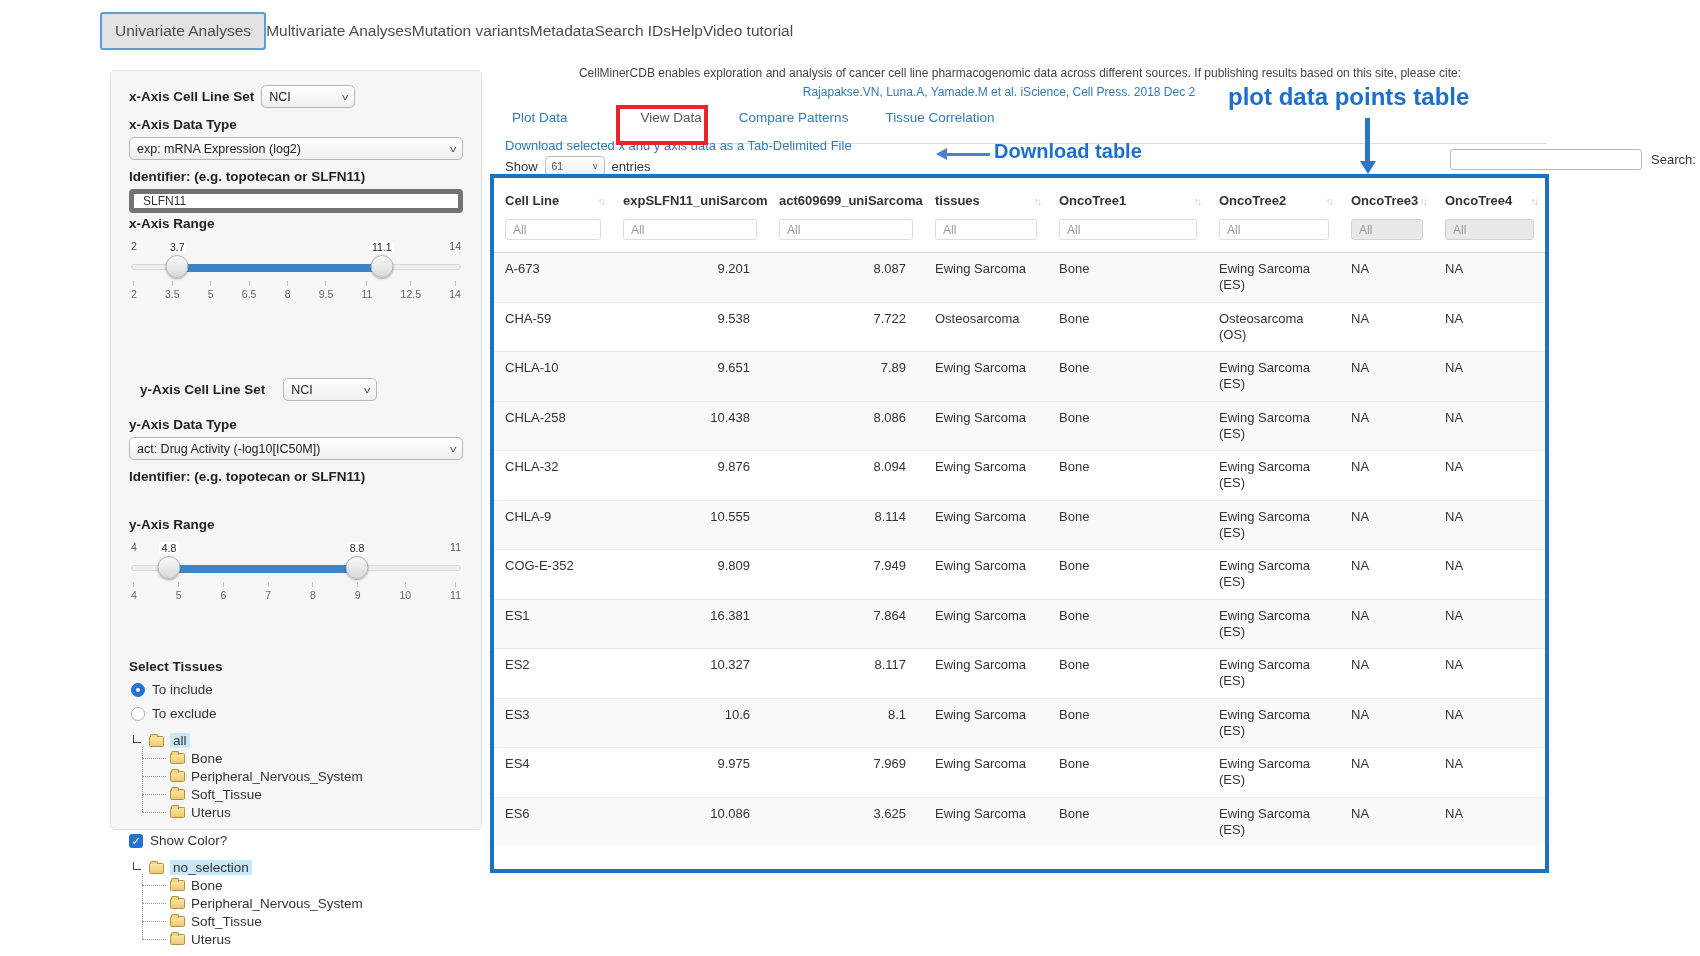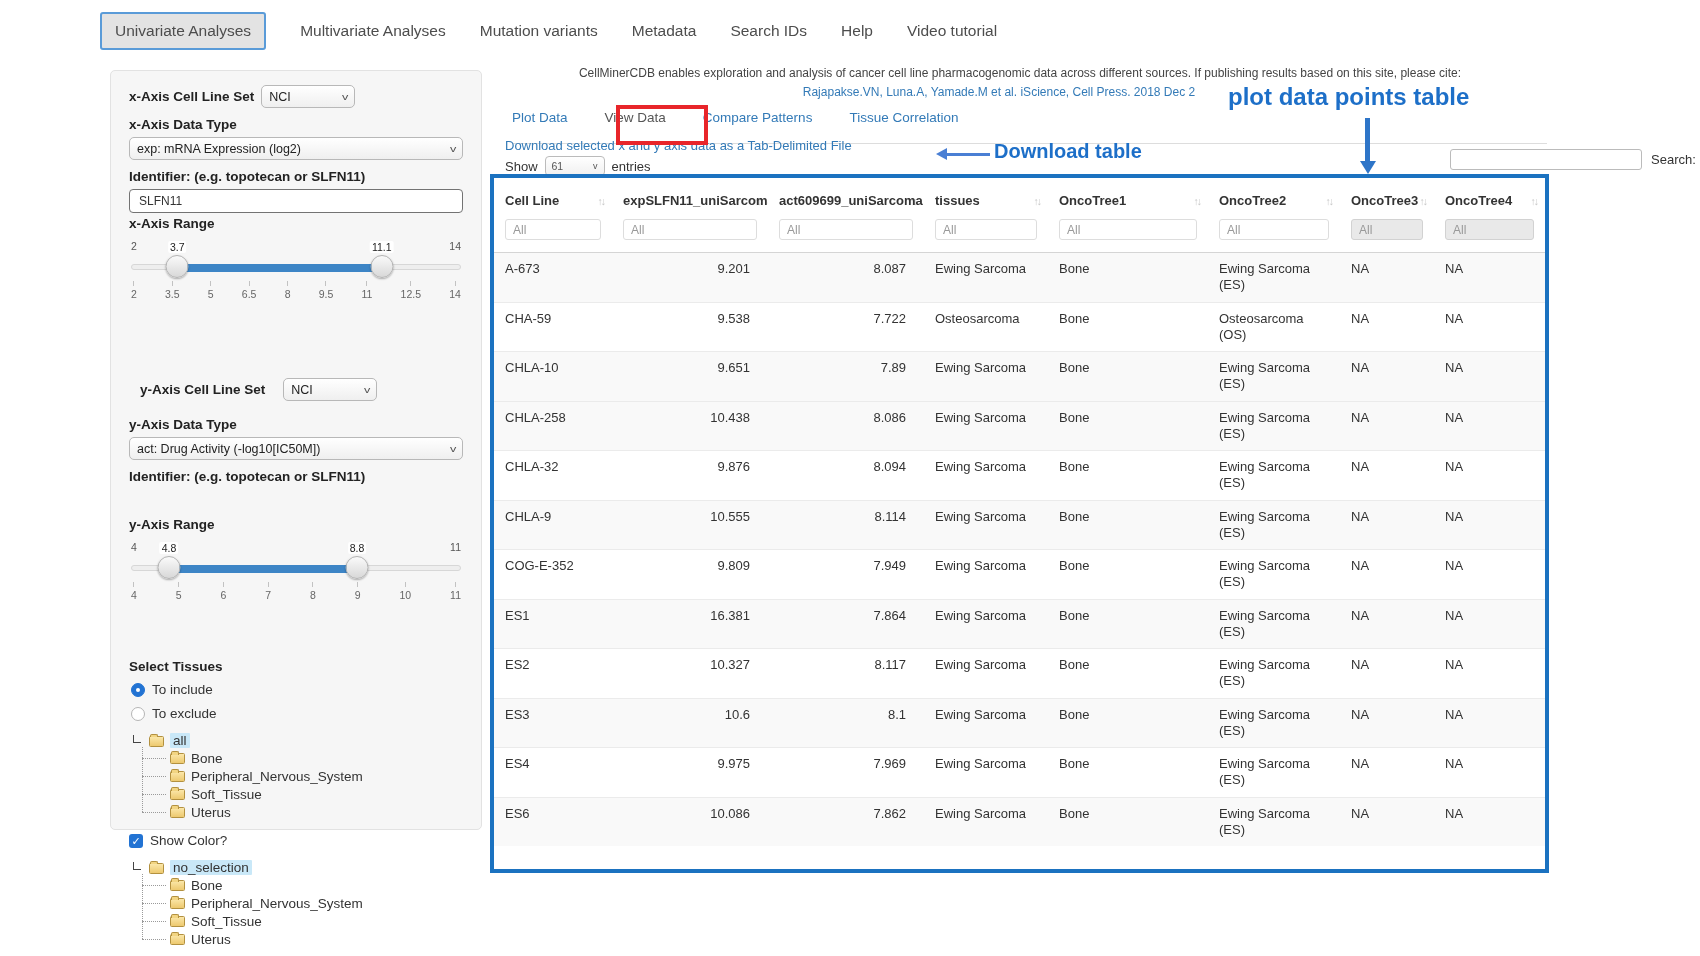--- a/index.html
+++ b/index.html
@@ -3,38 +3,38 @@
 <meta charset="utf-8">
 <style>
   * { box-sizing: border-box; }
   html,body { margin:0; padding:0; }
   body {
     width:1700px; height:956px; position:relative; overflow:hidden;
     background:#ffffff; font-family:"Liberation Sans", sans-serif; color:#333;
   }
 
   
-  .top-nav { position:absolute; left:100px; top:12px; display:flex; align-items:center; gap:34px;
+  .top-nav { position:absolute; left:100px; top:12px; display:flex; align-items:center; 
              font-size:15.5px; color:#4d4d4d; }
   .nav-tab { padding:9px 0; cursor:default; white-space:nowrap; }
   .nav-tab.active { background:#e3e3e3; border:2px solid #5a9bd8; border-radius:3px; padding:8px 13px; }
 
   
   .sidebar { position:absolute; left:110px; top:70px; width:372px; height:760px;
              background:#f6f6f6; border:1px solid #e2e2e2; border-radius:5px;
              padding:12px 18px; font-size:13px; }
   .inline-row { display:flex; align-items:center; gap:7px; margin-top:2px; }
   .lbl { font-weight:bold; font-size:13.5px; color:#222; margin:9px 0 5px; }
   .sel { background:linear-gradient(#ffffff,#efefef); border:1px solid #b8b8b8; border-radius:5px;
          height:23px; display:flex; align-items:center; justify-content:space-between;
          padding:0 7px; font-size:12.5px; color:#222; }
   .sel .chev { color:#555; font-size:9px; transform:scaleX(1.4); margin-left:6px; }
   .sel-sm { width:94px; }
   .sel-full { width:100%; }
-  .text-input { width:100%; height:24px; border:1px solid #737373; border-radius:4px; background:#fff;
+  .text-input { width:100%; height:24px; border:5px solid #737373; border-radius:4px; background:#fff;
                 padding:0 9px; font-size:12px; color:#333; font-family:inherit; }
 
   .slider { position:relative; height:58px; margin:24px 2px 0; }
   .slider .track { position:absolute; top:9px; left:0; right:0; height:6px; background:#eee;
                    border:1px solid #d7d7d7; border-radius:4px; }
   .slider .bar { position:absolute; top:9px; height:8px; background:#3d85c6; }
   .slider .handle { position:absolute; top:0; width:23px; height:23px; border-radius:50%;
                     background:linear-gradient(#fafafa,#d8d8d8); border:1px solid #b3b3b3;
                     box-shadow:0 1px 2px rgba(0,0,0,.3); transform:translateX(-50%); }
   .slider .vlabel { position:absolute; top:-15px; transform:translateX(-50%); font-size:10.5px;
@@ -73,21 +73,21 @@
 
   
   .citation1 { position:absolute; left:490px; top:66px; width:1060px; text-align:center;
                font-size:12px; color:#444; }
   .citation2 { position:absolute; left:469px; top:85px; width:1060px; text-align:center;
                font-size:12px; color:#337ab7; }
   .subtabs { position:absolute; left:512px; top:103px; width:1035px; height:41px; display:flex;
              gap:37px; align-items:flex-start; padding-top:7px; font-size:13.5px;
              border-bottom:1px solid #ddd; }
   .tab-link { color:#337ab7; white-space:nowrap; }
-  .tab-current { color:#555; white-space:nowrap; }
+  .tab-current { color:#555; white-space:nowrap;margin-left:36px; }
   .download-link { position:absolute; left:505px; top:138px; font-size:13px; color:#337ab7; }
   .show-row { position:absolute; left:505px; top:156px; display:flex; align-items:center; gap:7px;
               font-size:13px; color:#333; }
   .entries-sel { width:60px; height:20px; font-size:10.5px; color:#555; padding:0 6px;
                  background:linear-gradient(#fff,#f0f0f0); border:1px solid #bbb; border-radius:4px;
                  display:flex; align-items:center; justify-content:space-between; }
   .search-row { position:absolute; left:1450px; top:149px; display:flex; align-items:center; gap:9px; }
   .search-input { width:192px; height:21px; border:1px solid #bbb; border-radius:3px; background:#fff;
                   font-family:inherit; }
   .search-label { font-size:13px; color:#333; }
@@ -460,21 +460,21 @@
           <td class="num">7.969</td>
           <td>Ewing Sarcoma</td>
           <td>Bone</td>
           <td>Ewing Sarcoma (ES)</td>
           <td>NA</td>
           <td>NA</td>
         </tr>
         <tr class="odd">
           <td>ES6</td>
           <td class="num">10.086</td>
-          <td class="num">7.862</td>
+          <td class="num">3.625</td>
           <td>Ewing Sarcoma</td>
           <td>Bone</td>
           <td>Ewing Sarcoma (ES)</td>
           <td>NA</td>
           <td>NA</td>
         </tr>
       </tbody>
   </table>
 </div>
 

